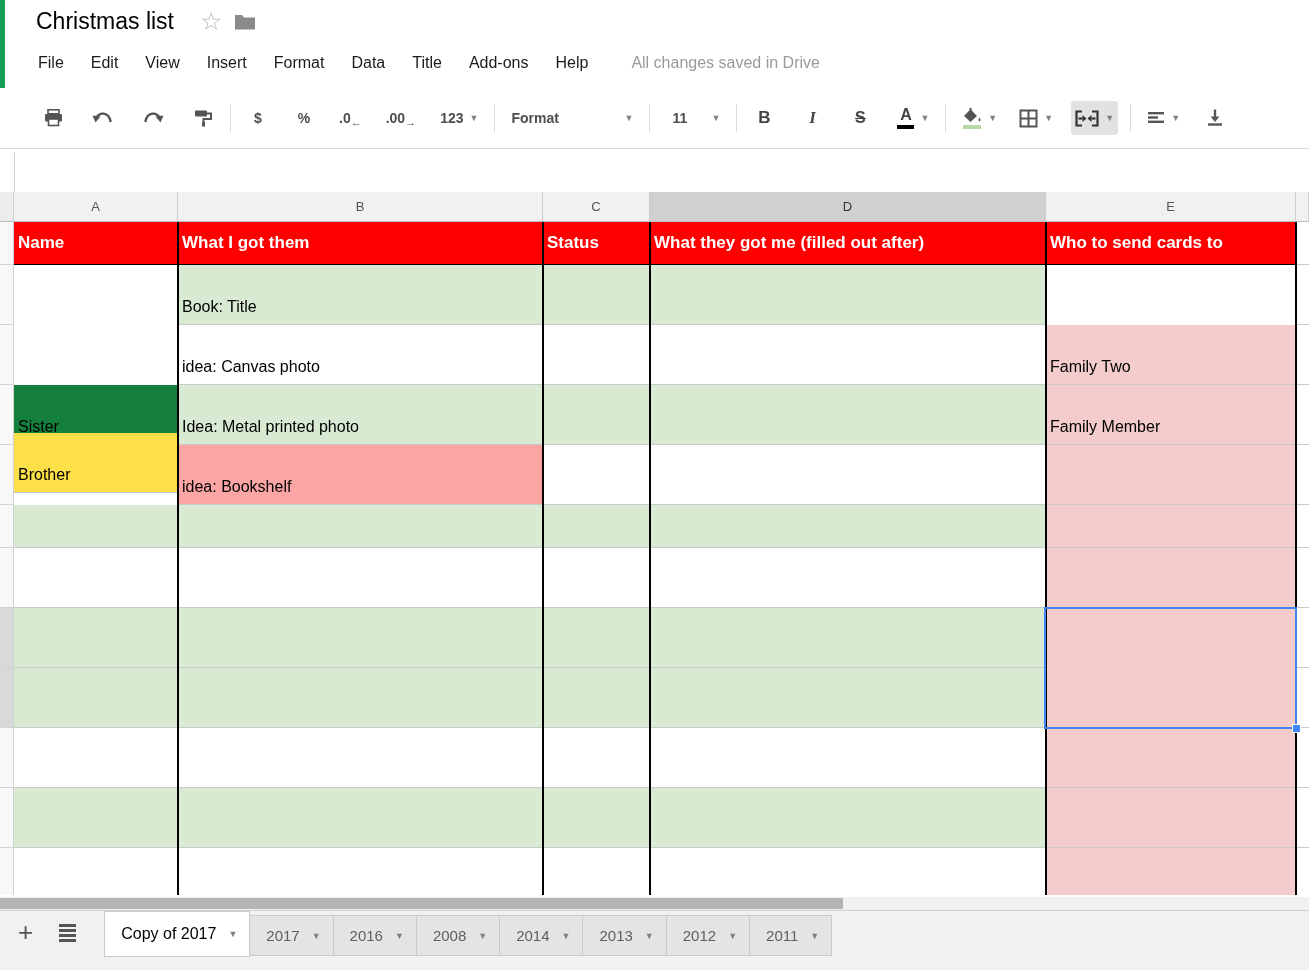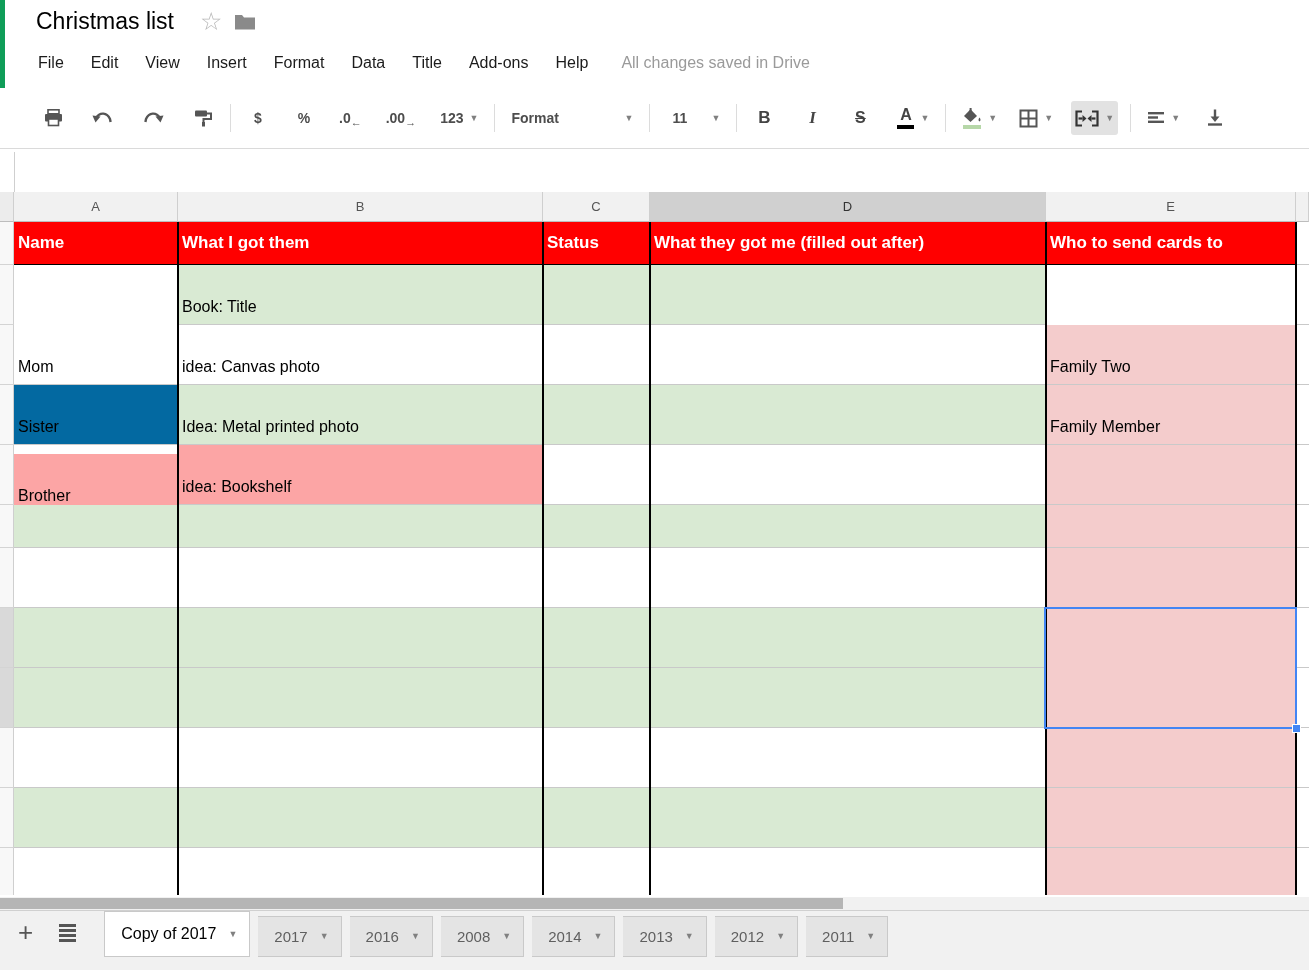--- a/index.html
+++ b/index.html
@@ -8,21 +8,21 @@
 
   
   .green-edge { position:absolute; left:0; top:0; width:5px; height:88px; }
   .titlebar { position:absolute; left:0; top:0; width:1309px; height:88px; background:#fff; }
   .title-row { position:absolute; left:36px; top:0; display:flex; align-items:center; gap:12px;margin-top:8px; }
   .doc-title { font-size:23px; color:#000; }
   .star { font-size:25px; color:#b8b8b8; line-height:1; margin-left:14px; }
   .folder svg { display:block; }
   .menu-row { position:absolute; left:38px; top:54px; display:flex; gap:27px; align-items:center; }
   .menu-item { font-size:16px; color:#1b1b1b; cursor:pointer; }
-  .saved-status { font-size:16px; color:#9a9a9a; margin-left:6px; }
+  .saved-status { font-size:16px; color:#9a9a9a; margin-left:16px; }
 
   
   .toolbar { position:absolute; left:0; top:88px; width:1309px; height:61px; background:#fff;
              border-bottom:1px solid #dadada; display:flex; align-items:center; padding-left:38px; }
   .tb-sep { width:1px; height:28px; background:#dcdcdc; margin:0 12px; flex:0 0 auto; }
   .tb-btn { display:flex; align-items:center; justify-content:center; height:34px; min-width:30px;
             padding:0 4px; border-radius:3px; cursor:pointer; color:#555; flex:0 0 auto; }
   .tb-btn.active { background:#e2e2e2; }
   .tb-txt { font-size:14px; font-weight:bold; color:#4d4d4d; }
   .tb-group { display:flex; align-items:center; gap:14px; flex:0 0 auto; }
@@ -269,35 +269,34 @@
     <div class="cell red" style="left: 543px; top: 30px; width: 107px; height: 43px; background: rgb(255, 0, 0);">Status</div>
     <div class="cell red" style="left: 650px; top: 30px; width: 396px; height: 43px; background: rgb(255, 0, 0);">What they got me (filled out after)</div>
     <div class="cell red" style="left: 1046px; top: 30px; width: 250px; height: 43px; background: rgb(255, 0, 0);">Who to send cards to</div>
     <div class="cell" style="left: 1296px; top: 30px; width: 13px; height: 43px; background: rgb(255, 255, 255);"></div>
     <div class="stripcell" style="left: 0px; top: 73px; width: 14px; height: 60px;"></div>
     <div class="cell" style="left: 178px; top: 73px; width: 365px; height: 60px; background: rgb(217, 234, 211);">Book: Title</div>
     <div class="cell" style="left: 543px; top: 73px; width: 107px; height: 60px; background: rgb(217, 234, 211);"></div>
     <div class="cell" style="left: 650px; top: 73px; width: 396px; height: 60px; background: rgb(217, 234, 211);"></div>
     <div class="cell" style="left: 1296px; top: 73px; width: 13px; height: 60px; background: rgb(255, 255, 255);"></div>
     <div class="stripcell" style="left: 0px; top: 133px; width: 14px; height: 60px;"></div>
-    <div class="cell" style="left: 14px; top: 133px; width: 164px; height: 60px; background: rgb(255, 255, 255);">Mom</div>
     <div class="cell" style="left: 178px; top: 133px; width: 365px; height: 60px; background: rgb(255, 255, 255);">idea: Canvas photo</div>
     <div class="cell" style="left: 543px; top: 133px; width: 107px; height: 60px; background: rgb(255, 255, 255);"></div>
     <div class="cell" style="left: 650px; top: 133px; width: 396px; height: 60px; background: rgb(255, 255, 255);"></div>
     <div class="cell" style="left: 1046px; top: 133px; width: 250px; height: 60px; background: rgb(244, 204, 204);">Family Two</div>
     <div class="cell" style="left: 1296px; top: 133px; width: 13px; height: 60px; background: rgb(255, 255, 255);"></div>
     <div class="stripcell" style="left: 0px; top: 193px; width: 14px; height: 60px;"></div>
-    <div class="cell" style="left: 14px; top: 193px; width: 164px; height: 60px; background: #0369a1;">Sister</div>
+    <div class="cell" style="left: 14px; top: 193px; width: 164px; height: 60px; background: #15803d;">Sister</div>
     <div class="cell" style="left: 178px; top: 193px; width: 365px; height: 60px; background: rgb(217, 234, 211);">Idea: Metal printed photo</div>
     <div class="cell" style="left: 543px; top: 193px; width: 107px; height: 60px; background: rgb(217, 234, 211);"></div>
     <div class="cell" style="left: 650px; top: 193px; width: 396px; height: 60px; background: rgb(217, 234, 211);"></div>
     <div class="cell" style="left: 1046px; top: 193px; width: 250px; height: 60px; background: rgb(244, 204, 204);">Family Member</div>
     <div class="cell" style="left: 1296px; top: 193px; width: 13px; height: 60px; background: rgb(255, 255, 255);"></div>
     <div class="stripcell" style="left: 0px; top: 253px; width: 14px; height: 60px;"></div>
-    <div class="cell" style="left: 14px; top: 262px; width: 164px; height: 60px; background: #fca5a5;">Brother</div>
+    <div class="cell" style="left: 14px; top: 241px; width: 164px; height: 60px; background: #fde047;">Brother</div>
     <div class="cell" style="left: 178px; top: 253px; width: 365px; height: 60px; background: #fca5a5;">idea: Bookshelf</div>
     <div class="cell" style="left: 543px; top: 253px; width: 107px; height: 60px; background: rgb(255, 255, 255);"></div>
     <div class="cell" style="left: 650px; top: 253px; width: 396px; height: 60px; background: rgb(255, 255, 255);"></div>
     <div class="cell" style="left: 1046px; top: 253px; width: 250px; height: 60px; background: rgb(244, 204, 204);"></div>
     <div class="cell" style="left: 1296px; top: 253px; width: 13px; height: 60px; background: rgb(255, 255, 255);"></div>
     <div class="stripcell" style="left: 0px; top: 313px; width: 14px; height: 43px;"></div>
     <div class="cell" style="left: 14px; top: 313px; width: 164px; height: 43px; background: rgb(217, 234, 211);"></div>
     <div class="cell" style="left: 178px; top: 313px; width: 365px; height: 43px; background: rgb(217, 234, 211);"></div>
     <div class="cell" style="left: 543px; top: 313px; width: 107px; height: 43px; background: rgb(217, 234, 211);"></div>
     <div class="cell" style="left: 650px; top: 313px; width: 396px; height: 43px; background: rgb(217, 234, 211);"></div>
@@ -362,21 +361,21 @@
 <div class="tabbar">
   <div class="tab-actions">
     <span class="add-sheet">+</span>
     <span class="all-sheets">
         <i></i>
         <i></i>
         <i></i>
         <i></i>
       </span>
   </div>
-  <div id="tabs" style="display:flex; align-items:center;gap:8px;">
+  <div id="tabs" style="display:flex; align-items:flex-start;">
       <div class="sheet-tab active">
         <span>Copy of 2017</span>
         <span class="dd">▼</span>
       </div>
       <div class="sheet-tab">
         <span>2017</span>
         <span class="dd">▼</span>
       </div>
       <div class="sheet-tab">
         <span>2016</span>

